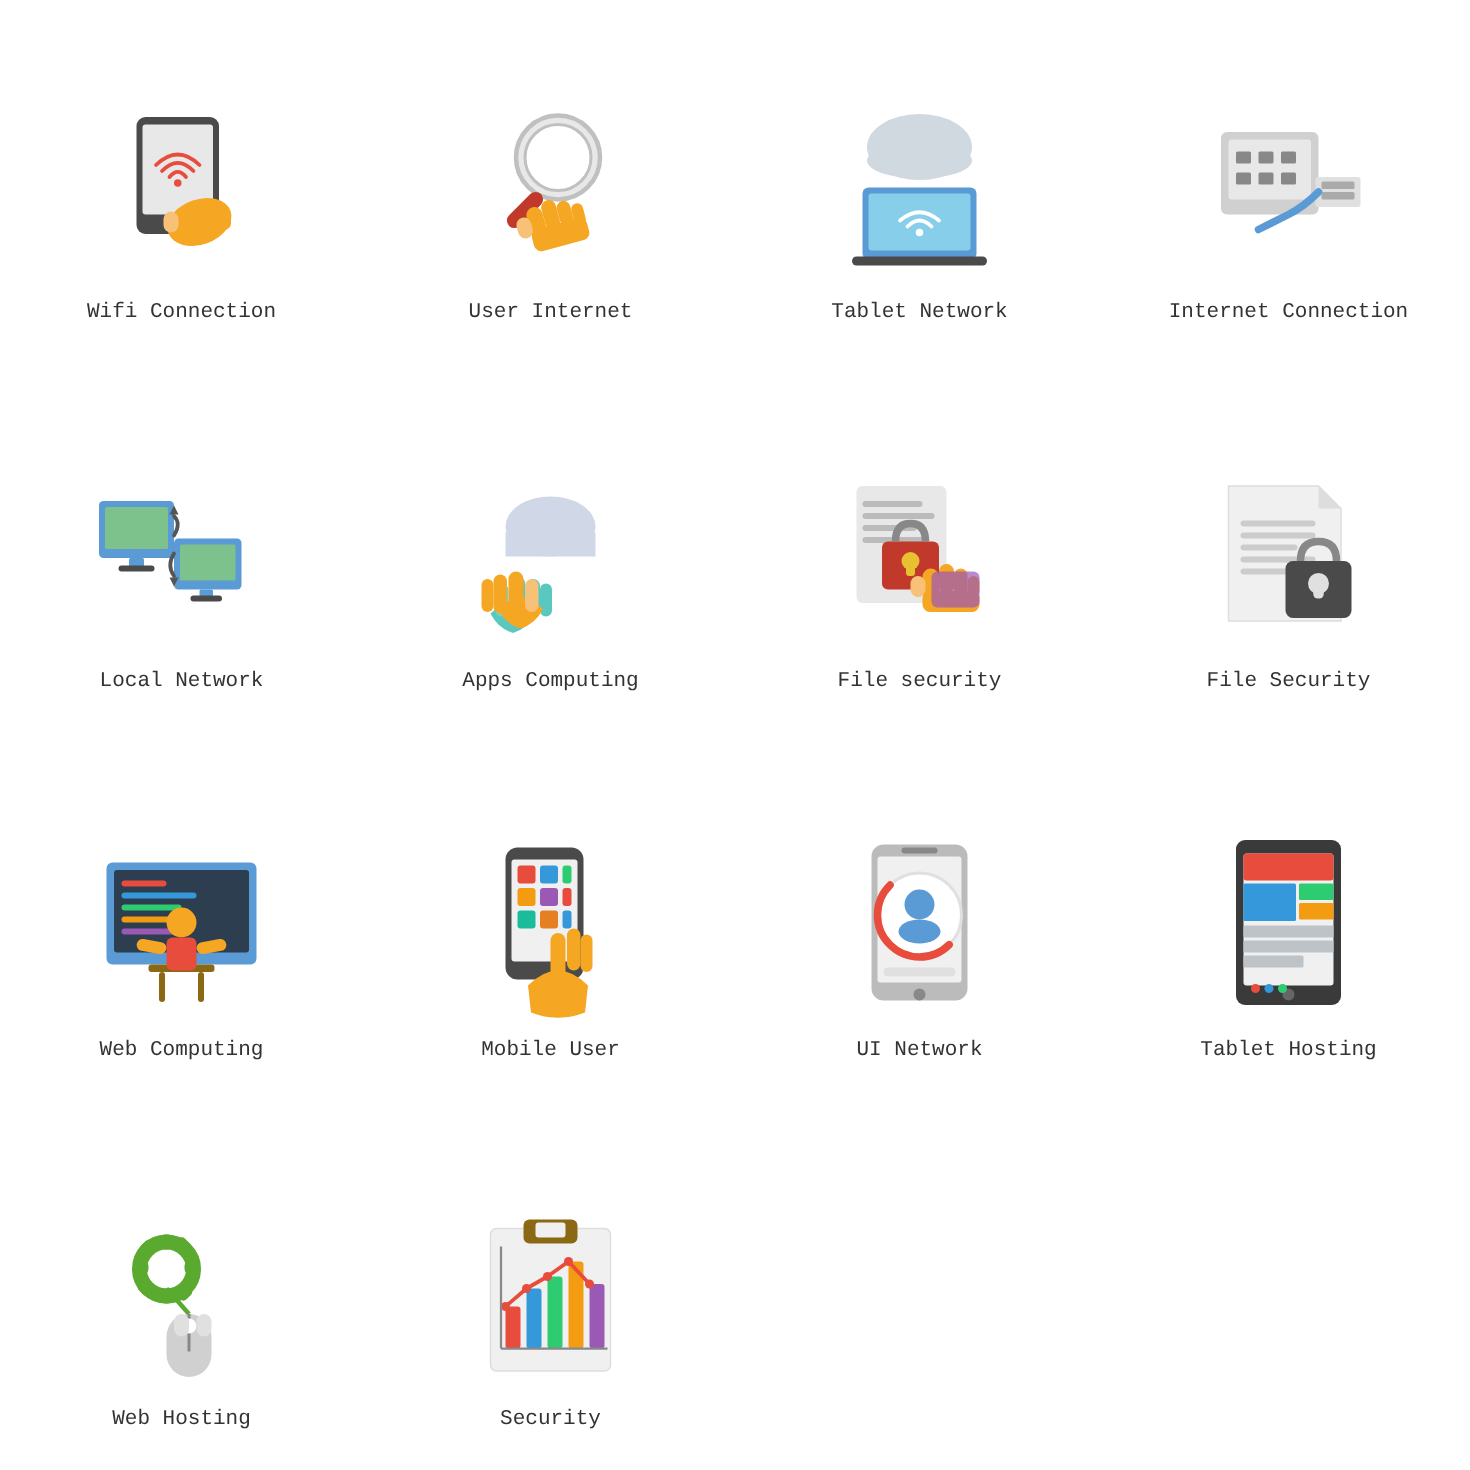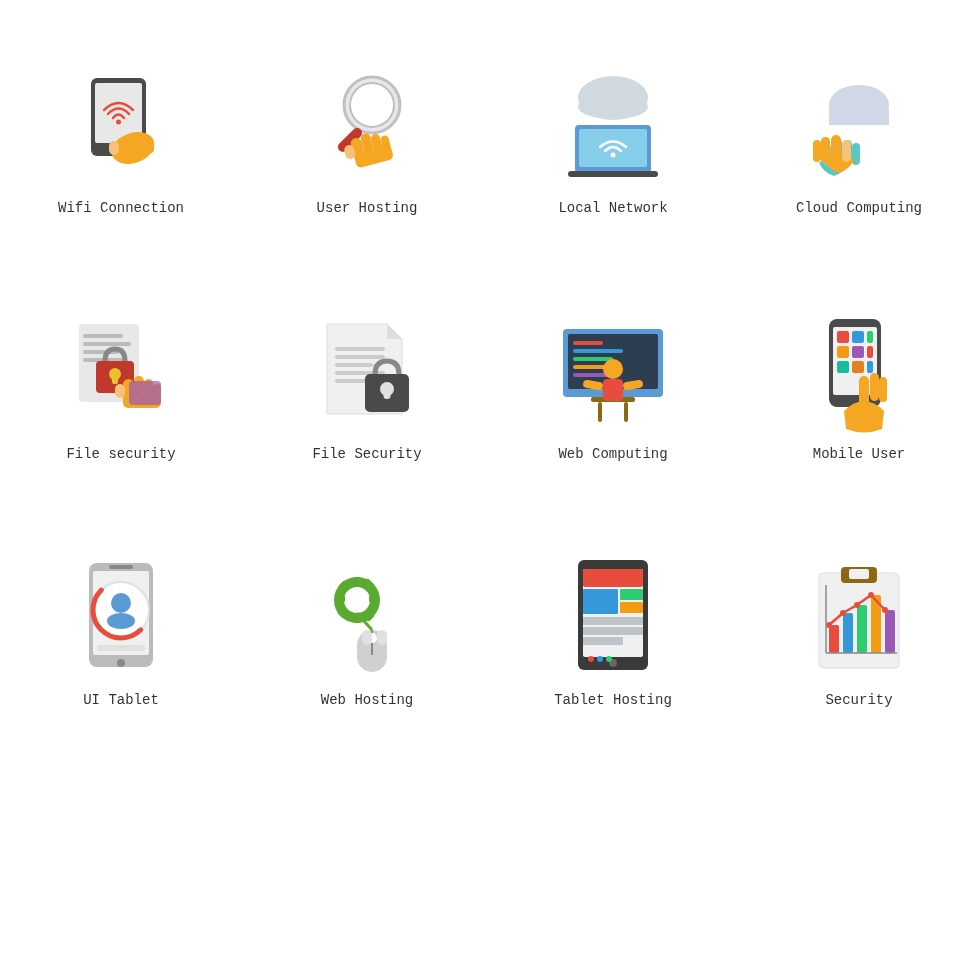--- a/index.html
+++ b/index.html
@@ -85,21 +85,21 @@
         <g transform="translate(20,55) rotate(-15,30,30)">
           <rect x="25" y="20" width="11" height="22" rx="5.5" fill="#f5a623"></rect>
           <rect x="36" y="18" width="10" height="20" rx="5" fill="#f5a623"></rect>
           <rect x="46" y="21" width="9" height="18" rx="4.5" fill="#f5a623"></rect>
           <rect x="55" y="25" width="8" height="15" rx="4" fill="#f5a623"></rect>
           <rect x="17" y="25" width="10" height="14" rx="5" fill="#f8c178"></rect>
           <rect x="25" y="35" width="38" height="15" rx="5" fill="#f5a623"></rect>
         </g>
       </svg>
     </div>
-    <span class="icon-label">User Hosting</span>
+    <span class="icon-label">User Internet</span>
   </div>
 
   <div class="icon-cell">
     <div class="icon-art">
       <svg width="120" height="120" viewBox="0 0 120 120">
 
         <ellipse cx="60" cy="35" rx="35" ry="22" fill="#d0d8e0"></ellipse>
         <circle cx="42" cy="38" r="14" fill="#d0d8e0"></circle>
         <circle cx="78" cy="38" r="14" fill="#d0d8e0"></circle>
         <ellipse cx="60" cy="44" rx="35" ry="12" fill="#d0d8e0"></ellipse>
@@ -107,24 +107,69 @@
         <rect x="22" y="62" width="76" height="48" rx="4" fill="#5b9bd5"></rect>
         <rect x="26" y="66" width="68" height="38" rx="2" fill="#87ceeb"></rect>
 
         <path d="M52 88 Q60 80 68 88" stroke="white" stroke-width="2.5" fill="none" stroke-linecap="round"></path>
         <path d="M47 84 Q60 73 73 84" stroke="white" stroke-width="2.5" fill="none" stroke-linecap="round"></path>
         <circle cx="60" cy="92" r="2.5" fill="white"></circle>
 
         <rect x="15" y="108" width="90" height="6" rx="3" fill="#4a4a4a"></rect>
       </svg>
     </div>
+    <span class="icon-label">Tablet Network</span>
+  </div>
+
+  <div class="icon-cell">
+    <div class="icon-art">
+      <svg width="120" height="120" viewBox="0 0 120 120">
+
+        <rect x="15" y="25" width="65" height="55" rx="4" fill="#d0d0d0"></rect>
+        <rect x="20" y="30" width="55" height="40" rx="2" fill="#e8e8e8"></rect>
+
+        <rect x="25" y="38" width="10" height="8" rx="1" fill="#888"></rect>
+        <rect x="40" y="38" width="10" height="8" rx="1" fill="#888"></rect>
+        <rect x="55" y="38" width="10" height="8" rx="1" fill="#888"></rect>
+        <rect x="25" y="52" width="10" height="8" rx="1" fill="#888"></rect>
+        <rect x="40" y="52" width="10" height="8" rx="1" fill="#888"></rect>
+        <rect x="55" y="52" width="10" height="8" rx="1" fill="#888"></rect>
+
+        <rect x="78" y="55" width="30" height="20" rx="2" fill="#e0e0e0"></rect>
+        <rect x="82" y="58" width="22" height="5" rx="1" fill="#aaa"></rect>
+        <rect x="82" y="65" width="22" height="5" rx="1" fill="#aaa"></rect>
+
+        <path d="M80 65 Q70 75 60 80 Q50 85 40 90" stroke="#5b9bd5" stroke-width="5" fill="none" stroke-linecap="round"></path>
+      </svg>
+    </div>
+    <span class="icon-label">Internet Connection</span>
+  </div>
+
+  <div class="icon-cell">
+    <div class="icon-art">
+      <svg width="120" height="120" viewBox="0 0 120 120">
+
+        <rect x="5" y="25" width="50" height="38" rx="3" fill="#5b9bd5"></rect>
+        <rect x="9" y="29" width="42" height="28" rx="1" fill="#7dc18c"></rect>
+        <rect x="25" y="63" width="10" height="6" rx="1" fill="#5b9bd5"></rect>
+        <rect x="18" y="68" width="24" height="4" rx="2" fill="#4a4a4a"></rect>
+
+        <rect x="55" y="50" width="45" height="34" rx="3" fill="#5b9bd5"></rect>
+        <rect x="59" y="54" width="37" height="24" rx="1" fill="#7dc18c"></rect>
+        <rect x="72" y="84" width="9" height="5" rx="1" fill="#5b9bd5"></rect>
+        <rect x="66" y="88" width="21" height="4" rx="2" fill="#4a4a4a"></rect>
+
+        <path d="M55 48 Q60 40 55 35" stroke="#555" stroke-width="2.5" fill="none" stroke-linecap="round"></path>
+        <polygon points="52,34 58,34 55,28" fill="#555"></polygon>
+        <path d="M55 60 Q50 68 55 75" stroke="#555" stroke-width="2.5" fill="none" stroke-linecap="round"></path>
+        <polygon points="52,76 58,76 55,82" fill="#555"></polygon>
+      </svg>
+    </div>
     <span class="icon-label">Local Network</span>
   </div>
-
-
 
   <div class="icon-cell">
     <div class="icon-art">
       <svg width="120" height="120" viewBox="0 0 120 120">
 
         <ellipse cx="60" cy="42" rx="30" ry="20" fill="#d0d8e8"></ellipse>
         <circle cx="44" cy="46" r="13" fill="#d0d8e8"></circle>
         <circle cx="76" cy="46" r="13" fill="#d0d8e8"></circle>
         <rect x="30" y="46" width="60" height="16" rx="0" fill="#d0d8e8"></rect>
 
@@ -138,21 +183,21 @@
 
         <g transform="translate(60,62) scale(-1,1)">
           <path d="M5 35 Q20 20 35 35 Q30 45 20 48 Q10 45 5 35Z" fill="#f5a623"></path>
           <rect x="18" y="10" width="10" height="28" rx="5" fill="#f5a623"></rect>
           <rect x="29" y="12" width="9" height="26" rx="4.5" fill="#f5a623"></rect>
           <rect x="38" y="15" width="8" height="22" rx="4" fill="#f5a623"></rect>
           <rect x="8" y="15" width="9" height="22" rx="4.5" fill="#f8c178"></rect>
         </g>
       </svg>
     </div>
-    <span class="icon-label">Cloud Computing</span>
+    <span class="icon-label">Apps Computing</span>
   </div>
 
   <div class="icon-cell">
     <div class="icon-art">
       <svg width="120" height="120" viewBox="0 0 120 120">
 
         <rect x="18" y="15" width="60" height="78" rx="4" fill="#e8e8e8"></rect>
         <rect x="22" y="25" width="40" height="4" rx="2" fill="#bbb"></rect>
         <rect x="22" y="33" width="48" height="4" rx="2" fill="#bbb"></rect>
         <rect x="22" y="41" width="36" height="4" rx="2" fill="#bbb"></rect>
@@ -268,21 +313,47 @@
 
         <circle cx="60" cy="55" r="28" fill="white" stroke="#e0e0e0" stroke-width="2"></circle>
         <circle cx="60" cy="55" r="28" fill="none" stroke="#e74c3c" stroke-width="5" stroke-dasharray="88 88" stroke-dashoffset="-22" stroke-linecap="round"></circle>
 
         <circle cx="60" cy="48" r="10" fill="#5b9bd5"></circle>
         <ellipse cx="60" cy="66" rx="14" ry="8" fill="#5b9bd5"></ellipse>
 
         <rect x="36" y="90" width="48" height="6" rx="3" fill="#e0e0e0"></rect>
       </svg>
     </div>
-    <span class="icon-label">UI Tablet</span>
+    <span class="icon-label">UI Network</span>
+  </div>
+
+  <div class="icon-cell">
+    <div class="icon-art">
+      <svg width="120" height="120" viewBox="0 0 120 120">
+
+        <rect x="25" y="5" width="70" height="110" rx="6" fill="#3a3a3a"></rect>
+        <rect x="30" y="14" width="60" height="88" rx="2" fill="#f0f0f0"></rect>
+        <circle cx="60" cy="108" r="4" fill="#666"></circle>
+
+        <rect x="30" y="14" width="60" height="18" rx="2" fill="#e74c3c"></rect>
+
+        <rect x="30" y="34" width="35" height="25" rx="1" fill="#3498db"></rect>
+        <rect x="67" y="34" width="23" height="11" rx="1" fill="#2ecc71"></rect>
+        <rect x="67" y="47" width="23" height="11" rx="1" fill="#f39c12"></rect>
+
+        <rect x="30" y="62" width="60" height="8" rx="1" fill="#bdc3c7"></rect>
+        <rect x="30" y="72" width="60" height="8" rx="1" fill="#bdc3c7"></rect>
+        <rect x="30" y="82" width="40" height="8" rx="1" fill="#bdc3c7"></rect>
+
+        <circle cx="38" cy="104" r="3" fill="#e74c3c"></circle>
+        <circle cx="47" cy="104" r="3" fill="#3498db"></circle>
+        <circle cx="56" cy="104" r="3" fill="#2ecc71"></circle>
+      </svg>
+    </div>
+    <span class="icon-label">Tablet Hosting</span>
   </div>
 
   <div class="icon-cell">
     <div class="icon-art">
       <svg width="120" height="120" viewBox="0 0 120 120">
 
         <g transform="translate(20,10)">
           <circle cx="30" cy="35" r="18" fill="none" stroke="#5aaa30" stroke-width="10"></circle>
           <circle cx="30" cy="35" r="8" fill="white"></circle>
 
@@ -306,46 +377,20 @@
         <rect x="70" y="75" width="10" height="15" rx="5" fill="#e0e0e0"></rect>
       </svg>
     </div>
     <span class="icon-label">Web Hosting</span>
   </div>
 
   <div class="icon-cell">
     <div class="icon-art">
       <svg width="120" height="120" viewBox="0 0 120 120">
 
-        <rect x="25" y="5" width="70" height="110" rx="6" fill="#3a3a3a"></rect>
-        <rect x="30" y="14" width="60" height="88" rx="2" fill="#f0f0f0"></rect>
-        <circle cx="60" cy="108" r="4" fill="#666"></circle>
-
-        <rect x="30" y="14" width="60" height="18" rx="2" fill="#e74c3c"></rect>
-
-        <rect x="30" y="34" width="35" height="25" rx="1" fill="#3498db"></rect>
-        <rect x="67" y="34" width="23" height="11" rx="1" fill="#2ecc71"></rect>
-        <rect x="67" y="47" width="23" height="11" rx="1" fill="#f39c12"></rect>
-
-        <rect x="30" y="62" width="60" height="8" rx="1" fill="#bdc3c7"></rect>
-        <rect x="30" y="72" width="60" height="8" rx="1" fill="#bdc3c7"></rect>
-        <rect x="30" y="82" width="40" height="8" rx="1" fill="#bdc3c7"></rect>
-
-        <circle cx="38" cy="104" r="3" fill="#e74c3c"></circle>
-        <circle cx="47" cy="104" r="3" fill="#3498db"></circle>
-        <circle cx="56" cy="104" r="3" fill="#2ecc71"></circle>
-      </svg>
-    </div>
-    <span class="icon-label">Tablet Hosting</span>
-  </div>
-
-  <div class="icon-cell">
-    <div class="icon-art">
-      <svg width="120" height="120" viewBox="0 0 120 120">
-
         <rect x="20" y="18" width="80" height="95" rx="4" fill="#f0f0f0" stroke="#ddd" stroke-width="1"></rect>
 
         <rect x="42" y="12" width="36" height="16" rx="4" fill="#8b6914"></rect>
         <rect x="50" y="14" width="20" height="10" rx="2" fill="#f0f0f0"></rect>
 
         <rect x="30" y="70" width="10" height="28" rx="2" fill="#e74c3c"></rect>
         <rect x="44" y="58" width="10" height="40" rx="2" fill="#3498db"></rect>
         <rect x="58" y="50" width="10" height="48" rx="2" fill="#2ecc71"></rect>
         <rect x="72" y="40" width="10" height="58" rx="2" fill="#f39c12"></rect>
         <rect x="86" y="55" width="10" height="43" rx="2" fill="#9b59b6"></rect>

